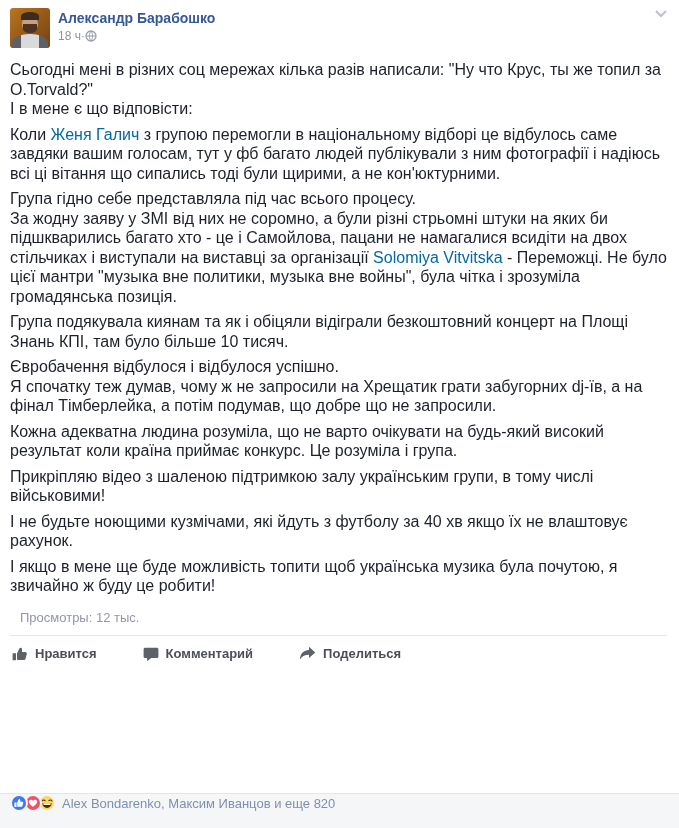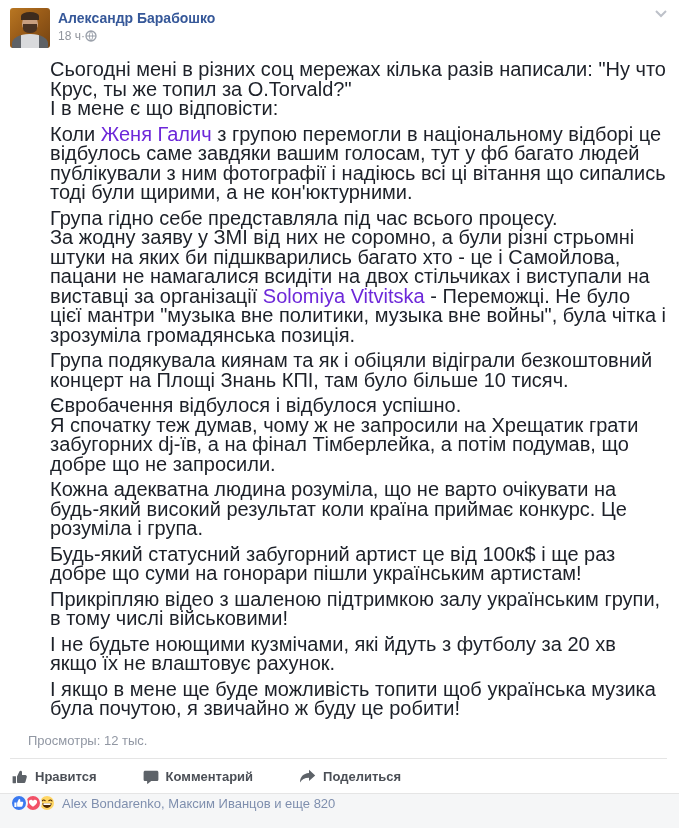--- a/index.html
+++ b/index.html
@@ -25,27 +25,27 @@
     background:linear-gradient(90deg,#5d6166 0 24%,#d9dadc 24% 76%,#5d6166 76% 100%); }
   .hmeta { margin-left:8px; padding-top:1px; }
   .author { font-size:14px; font-weight:bold; color:#365899; text-decoration:none; line-height:19px; display:inline-block; }
   .meta-line { display:flex; align-items:center; margin-top:1px; font-size:12px; color:#90949c; }
   .meta-time { color:#90949c; text-decoration:none; }
   .meta-dot { color:#90949c; }
   .globe { display:inline-block; line-height:0; }
   .chevron { position:absolute; right:8px; top:4px; width:20px; height:20px; display:flex; align-items:center; justify-content:center; cursor:pointer; }
 
   
-  .post-text { padding:12px 12px 0 10px; font-size:20px; line-height:19.5px; color:#1d2129;margin-left:40px; }
+  .post-text { padding:12px 12px 0 10px; font-size:16px; line-height:19.5px; color:#1d2129; }
   .para { white-space:pre-wrap; margin:0 0 6px 0; }
   .para:last-child { margin-bottom:0; }
-  .text-link { color:#6d28d9; text-decoration:none; cursor:pointer; }
+  .text-link { color:#0369a1; text-decoration:none; cursor:pointer; }
 
   
-  .views { padding:14px 12px 10px 28px; font-size:13px; color:#9197a3; }
+  .views { padding:14px 12px 10px 20px; font-size:13px; color:#9197a3; }
 
   
   .action-bar {
     margin:0 12px 0 10px; border-top:1px solid #e5e5e5;
     display:flex; align-items:center; height:37px;
   }
   .action-btn {
     display:flex; align-items:center; gap:7px; border:none; background:none;
     font-family:inherit; font-size:13px; font-weight:bold; color:#4b4f56;
     cursor:pointer; margin-right:42px; padding:4px 2px;
@@ -104,23 +104,22 @@
   <div class="post-text">
       <p class="para">Сьогодні мені в різних соц мережах кілька разів написали: "Ну что Крус, ты же топил за O.Torvald?"
 І в мене є що відповісти:</p>
       <p class="para">Коли <a href="#" class="text-link">Женя Галич</a> з групою перемогли в національному відборі це відбулось саме завдяки вашим голосам, тут у фб багато людей публікували з ним фотографії і надіюсь всі ці вітання що сипались тоді були щирими, а не кон'юктурними.</p>
       <p class="para">Група гідно себе представляла під час всього процесу.
 За жодну заяву у ЗМІ від них не соромно, а були різні стрьомні штуки на яких би підшкварились багато хто - це і Самойлова, пацани не намагалися всидіти на двох стільчиках і виступали на виставці за організації <a href="#" class="text-link">Solomiya Vitvitska</a> - Переможці. Не було цієї мантри "музыка вне политики, музыка вне войны", була чітка і зрозуміла громадянська позиція.</p>
       <p class="para">Група подякувала киянам та як і обіцяли відіграли безкоштовний концерт на Площі Знань КПІ, там було більше 10 тисяч.</p>
       <p class="para">Євробачення відбулося і відбулося успішно.
 Я спочатку теж думав, чому ж не запросили на Хрещатик грати забугорних dj-їв, а на фінал Тімберлейка, а потім подумав, що добре що не запросили.</p>
       <p class="para">Кожна адекватна людина розуміла, що не варто очікувати на будь-який високий результат коли країна приймає конкурс. Це розуміла і група.</p>
-      <p class="para">Будь-який статусний забугорний артист це від 100к$ і ще раз добре що суми на гонорари пішли українським артистам!</p>
       <p class="para">Прикріпляю відео з шаленою підтримкою залу українським групи, в тому числі військовими!</p>
-      <p class="para">І не будьте ноющими кузмічами, які йдуть з футболу за 20 хв якщо їх не влаштовує рахунок.</p>
+      <p class="para">І не будьте ноющими кузмічами, які йдуть з футболу за 40 хв якщо їх не влаштовує рахунок.</p>
       <p class="para">І якщо в мене ще буде можливість топити щоб українська музика була почутою, я звичайно ж буду це робити!</p>
     </div>
 
   <div class="views">Просмотры: 12 тыс.</div>
 
   <div class="action-bar">
     <button class="action-btn">
       <span class="action-ic">
         <svg width="16" height="16" viewBox="0 0 16 16" fill="#5d6268">
           <path d="M1 7.2h2.6c.2 0 .4.2.4.4v6.2c0 .2-.2.4-.4.4H1c-.2 0-.4-.2-.4-.4V7.6c0-.2.2-.4.4-.4z"></path>

